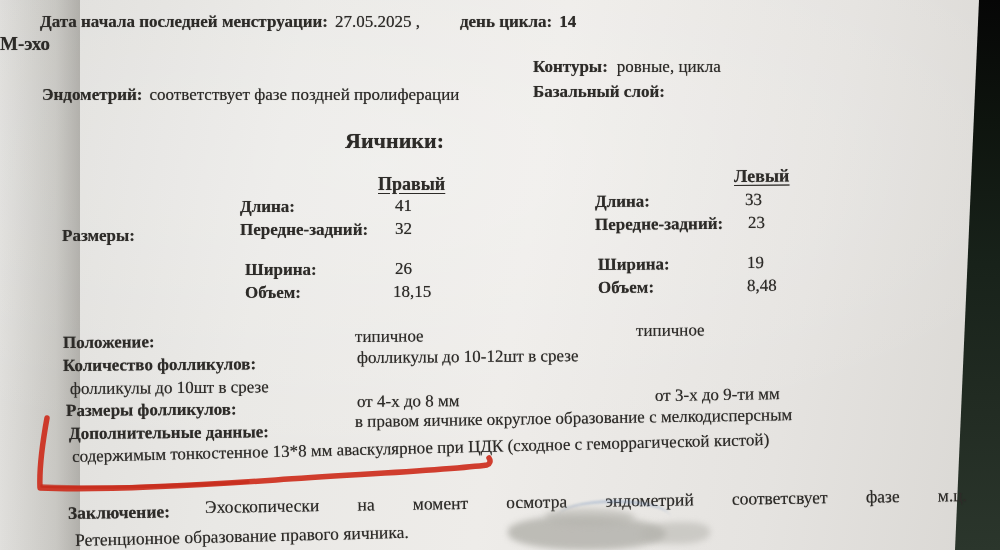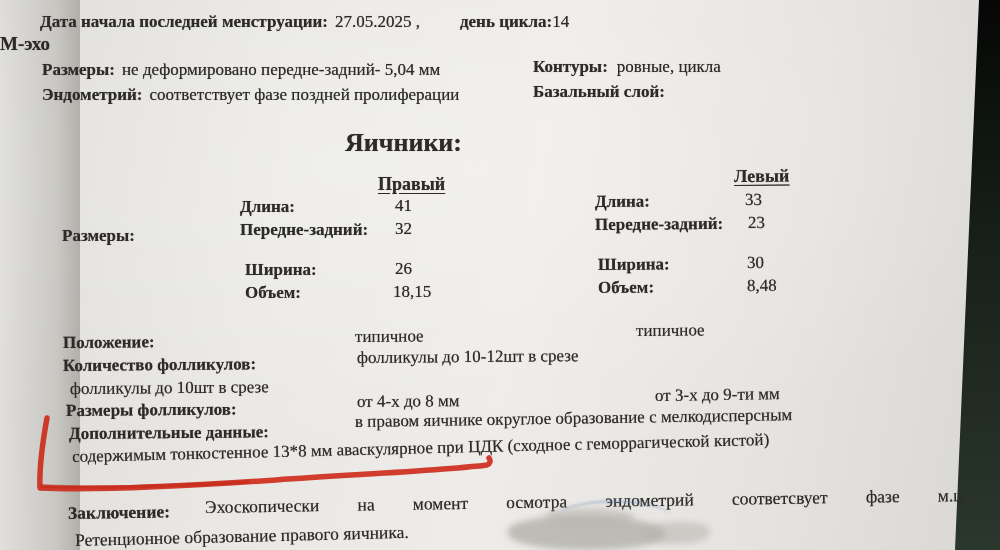--- a/index.html
+++ b/index.html
@@ -33,52 +33,51 @@
       border-top:3px solid rgba(110,140,185,0.35);filter:blur(1.2px);}
 </style>
 </head>
 <body>
 
 <div class="photo">
 
   <div class="edge-shade"></div>
   <div class="table-edge"></div>
 
-  <div class="txt" style="left:40px;top:12px;"><span class="b">Дата начала последней менструации:</span><span style="margin-left:7px;">27.05.2025 ,</span><span class="b" style="margin-left:40px;">день цикла:</span><span style="">14</span></div>
+  <div class="txt" style="left:40px;top:12px;"><span class="b">Дата начала последней менструации:</span><span style="margin-left:7px;">27.05.2025 ,</span><span class="b" style="margin-left:40px;">день цикла:</span><span style="margin-left:7px;font-weight:bold;">14</span></div>
 
   <div class="txt b" style="left:0;top:33px;width:905px;font-size:19px;">М-эхо</div>
 
-  <div class="txt" style="left:42px;top:60px;"><span class="lbl">Размеры:</span><span>не деформировано передне-задний- 5,04 мм</span></div>
   <div class="txt" style="left:533px;top:57px;"><span class="lbl-tight">Контуры:</span><span>ровные, цикла</span></div>
 
   <div class="txt b" style="left:533px;top:82px;">Базальный слой:</div>
   <div class="txt" style="left:42px;top:85px;"><span class="lbl">Эндометрий:</span><span>соответствует фазе поздней пролиферации</span></div>
 
-  <div class="txt b" style="left:345px;top:128px;font-size:26px;">Яичники:</div>
+  <div class="txt b" style="left:345px;top:128px;font-size:22px;">Яичники:</div>
 
   <div class="txt b u" style="left:378px;top:174px;font-size:18px;">Правый</div>
   <div class="txt b u tilt-s" style="left:734px;top:166px;font-size:18px;">Левый</div>
 
   <div class="txt b" style="left:62px;top:226px;">Размеры:</div>
 
   <div class="txt b" style="left:240px;top:197px;">Длина:</div>
   <div class="txt" style="left:395px;top:196px;">41</div>
   <div class="txt b" style="left:240px;top:220px;">Передне-задний:</div>
   <div class="txt" style="left:395px;top:219px;">32</div>
   <div class="txt b" style="left:245px;top:260px;">Ширина:</div>
   <div class="txt" style="left:395px;top:259px;">26</div>
   <div class="txt b" style="left:245px;top:283px;">Объем:</div>
   <div class="txt" style="left:393px;top:282px;">18,15</div>
 
   <div class="txt b tilt-s" style="left:595px;top:192px;">Длина:</div>
   <div class="txt tilt-s" style="left:745px;top:190px;">33</div>
   <div class="txt b tilt-s" style="left:595px;top:215px;">Передне-задний:</div>
   <div class="txt tilt-s" style="left:748px;top:213px;">23</div>
   <div class="txt b tilt-s" style="left:598px;top:255px;">Ширина:</div>
-  <div class="txt tilt-s" style="left:747px;top:253px;">30</div>
+  <div class="txt tilt-s" style="left:747px;top:253px;">19</div>
   <div class="txt b tilt-s" style="left:598px;top:278px;">Объем:</div>
   <div class="txt tilt-s" style="left:747px;top:276px;">8,48</div>
 
   <div class="txt b tilt-s" style="left:63px;top:333px;">Положение:</div>
   <div class="txt tilt-s" style="left:355px;top:327px;">типичное</div>
   <div class="txt tilt-s" style="left:636px;top:321px;">типичное</div>
 
   <div class="txt b tilt-s" style="left:63px;top:356px;">Количество фолликулов:</div>
   <div class="txt tilt-s" style="left:357px;top:348px;">фолликулы до 10-12шт в срезе</div>
   <div class="txt tilt-s" style="left:70px;top:379px;">фолликулы до 10шт в срезе</div>

